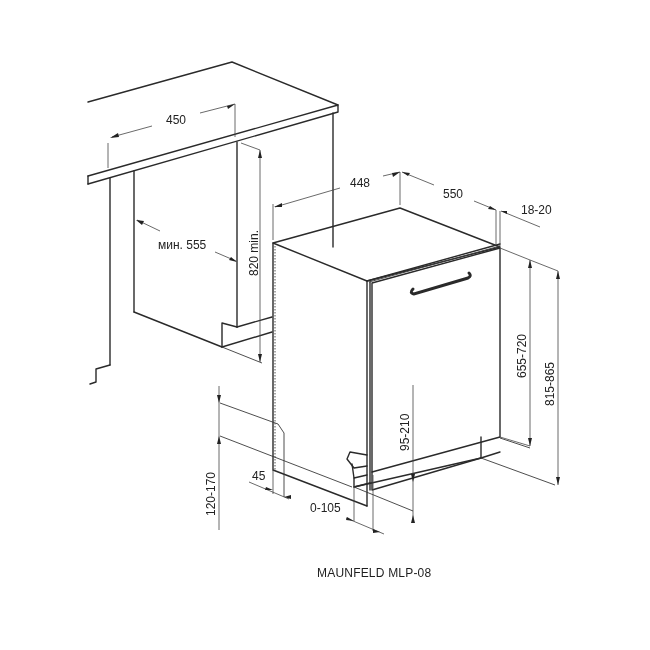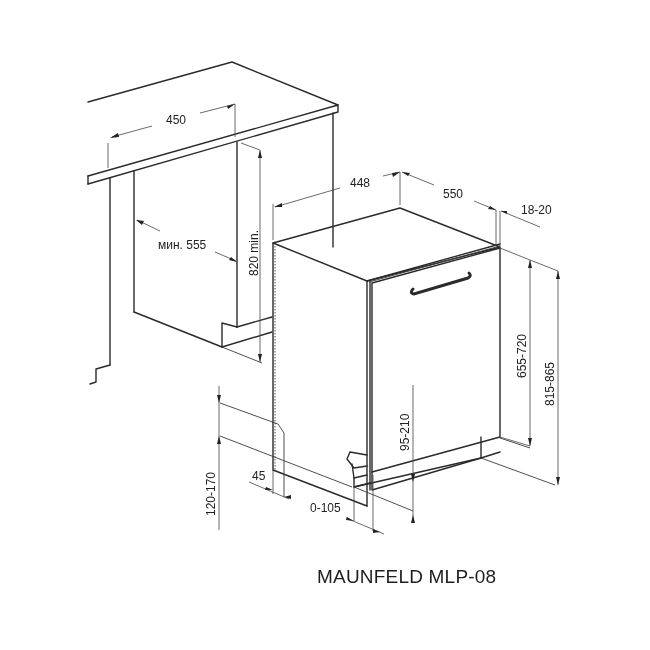--- a/index.html
+++ b/index.html
@@ -5,21 +5,21 @@
     html, body { margin: 0; padding: 0; background: #ffffff; }
     body { width: 650px; height: 650px; position: relative; overflow: hidden; }
     #stage { position: absolute; left: 0; top: 0; width: 544px; height: 650px; }
     svg text { font-family: "Liberation Sans", sans-serif; fill: #222222; }
     .ln { stroke: #2a2a2a; stroke-width: 1.4; fill: none; stroke-linejoin: round; stroke-linecap: round; }
     .thin { stroke: #3a3a3a; stroke-width: 0.9; fill: none; }
     .dim { stroke: #444444; stroke-width: 0.8; fill: none; }
     .dash { stroke: #555555; stroke-width: 1; fill: none; stroke-dasharray: 1.5 1.5; }
     .handle { stroke: #2a2a2a; stroke-width: 3; fill: none; stroke-linecap: round; }
     .lbl { font-size: 12px; }
-    .model { position: absolute; left: 317px; top: 566px; font-family: "Liberation Sans", sans-serif; font-size: 19px; color: #1e1e1e; letter-spacing: 0.2px; }
+    .model { position: absolute; left: 317px; top: 566px; font-family: "Liberation Sans", sans-serif; font-size: 12px; color: #1e1e1e; letter-spacing: 0.2px; }
   </style>
 </head>
 <body>
 
 <div id="stage">
 <svg width="650" height="650" viewBox="0 0 650 650" xmlns="http://www.w3.org/2000/svg">
 
   <g>
     <polyline class="ln" points="88,102 232,62 338,105"></polyline>
     <polyline class="ln" points="88,176 338,105 338,112 88,184"></polyline>

